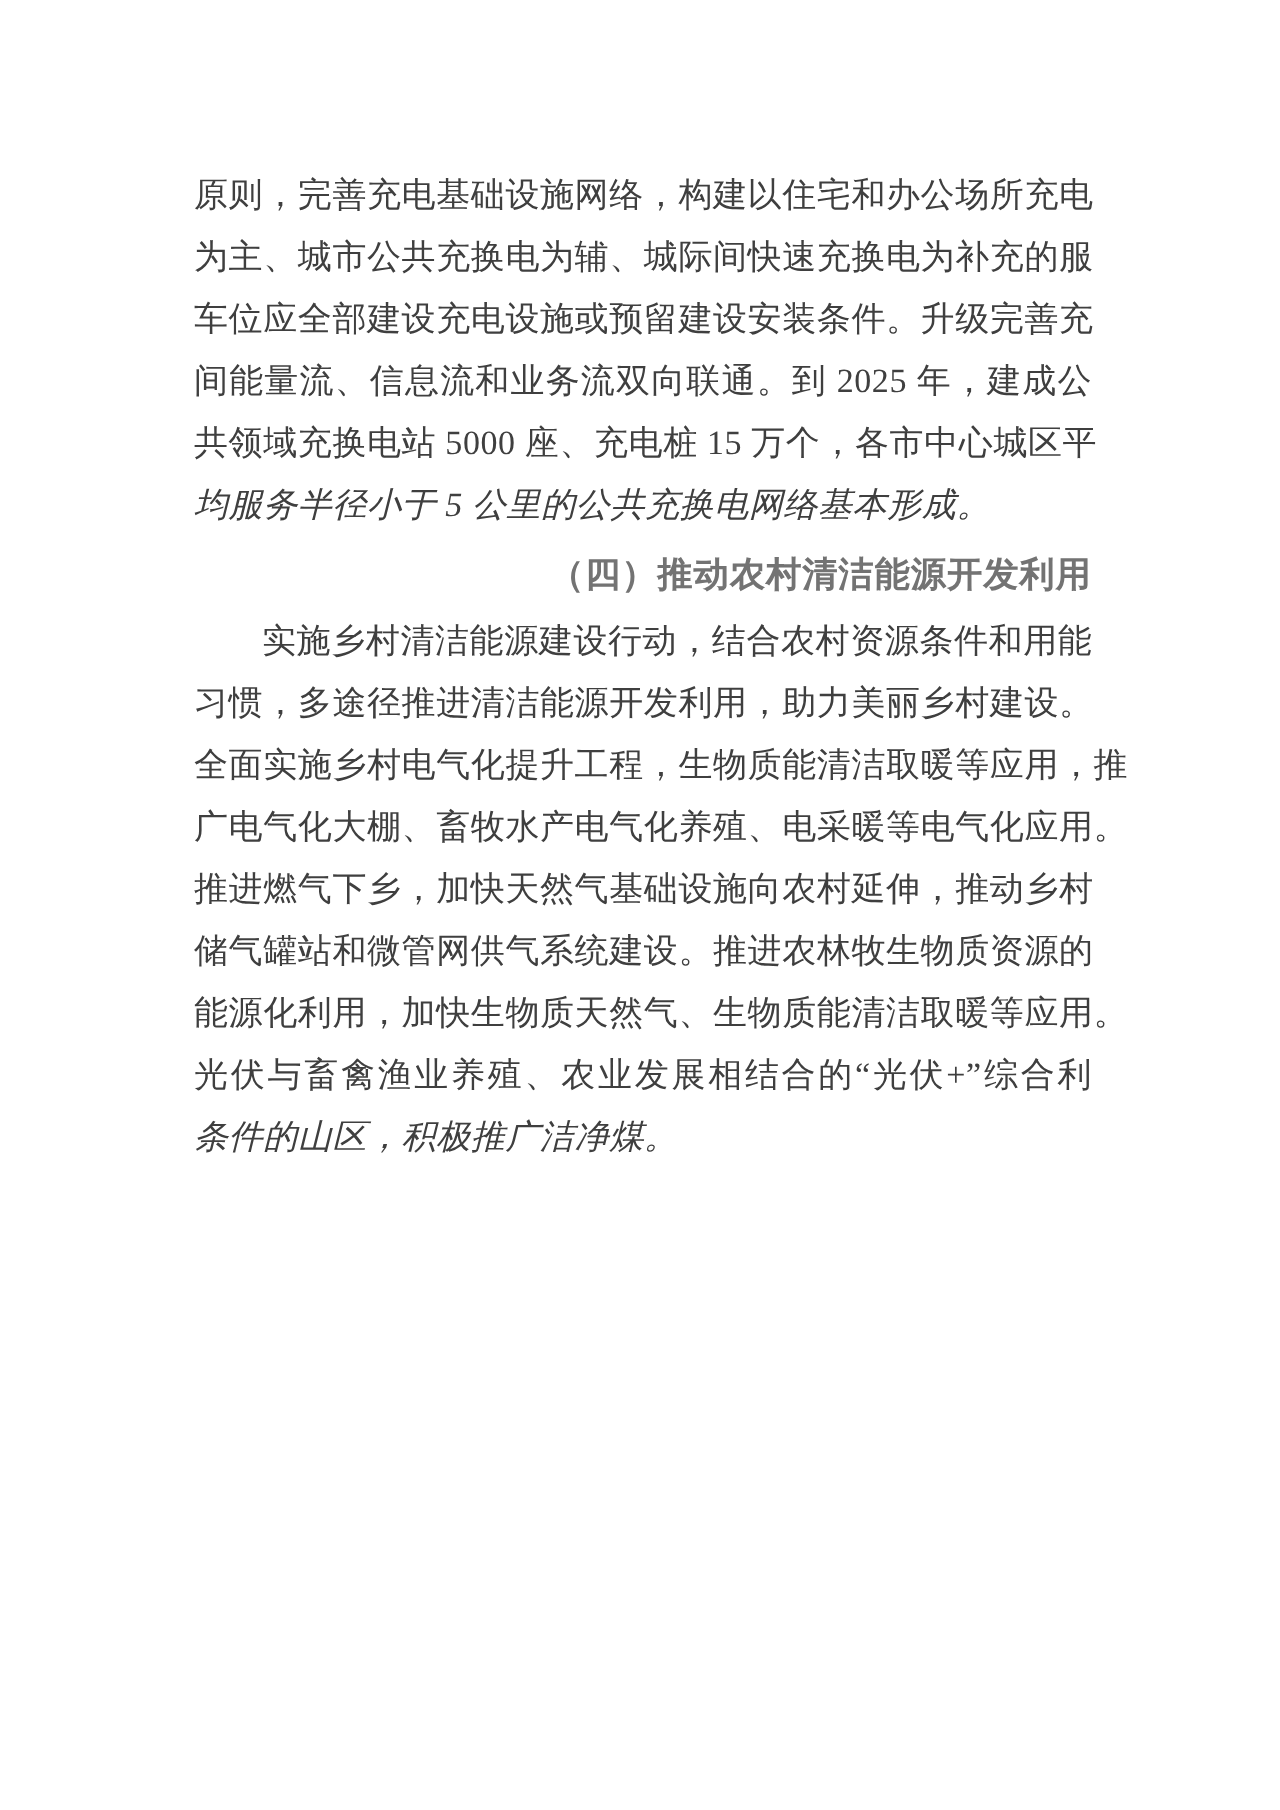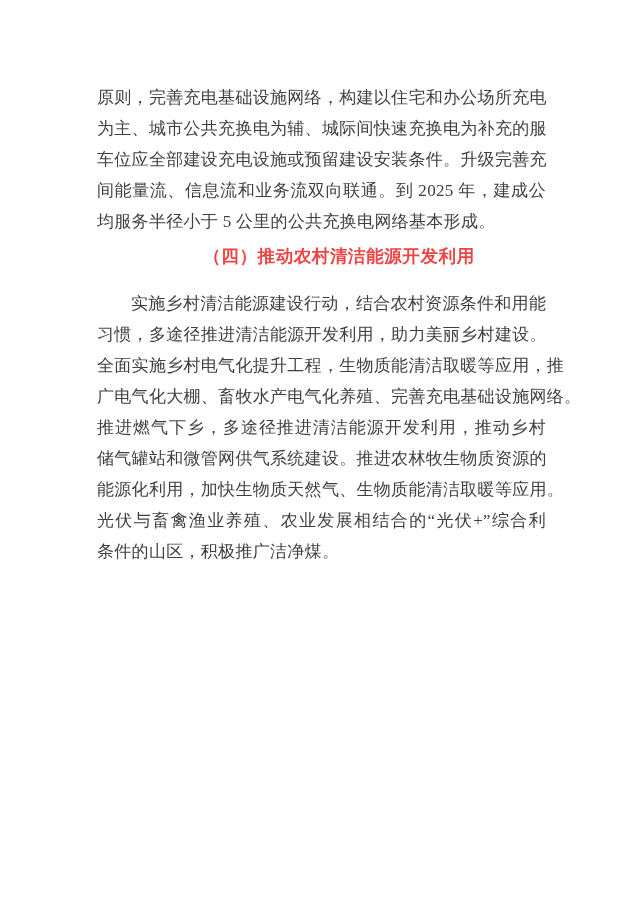--- a/index.html
+++ b/index.html
@@ -27,33 +27,34 @@
     color: #3f3f3f;
     text-align: justify;
     text-align-last: justify;
     text-justify: inter-character;
     white-space: nowrap;
     letter-spacing: 0.3px;
   }
   .text-line.no-justify {
     text-align: right;
     text-align-last: left;
+    font-style: italic;
   }
   .text-line.indent {
     text-indent: 2em;
   }
   .section-heading {
     font-size: 17.5px;
     line-height: 32px;
-    margin: 3px 0 16px 0;
-    color: #ef4444;
+    margin: 3px 0 2px 0;
+    color: #737373;
     font-weight: bold;
     text-indent: 2em;
     letter-spacing: 0.6px;
-    text-align: center;
+    text-align: right;
   }
   .page-number {
     position: absolute;
     left: 0;
     top: 833px;
     width: 100%;
     text-align: center;
     font-size: 13px;
     color: #4a4a4a;
     letter-spacing: 0.5px;
@@ -64,31 +65,32 @@
 <body>
 
 <div class="page">
   <div class="content">
 
     <div>
       <div class="text-line">原则，完善充电基础设施网络，构建以住宅和办公场所充电</div>
       <div class="text-line">为主、城市公共充换电为辅、城际间快速充换电为补充的服</div>
       <div class="text-line">车位应全部建设充电设施或预留建设安装条件。升级完善充</div>
       <div class="text-line">间能量流、信息流和业务流双向联通。到 2025 年，建成公</div>
+      <div class="text-line">共领域充换电站 5000 座、充电桩 15 万个，各市中心城区平</div>
       <div class="text-line no-justify">均服务半径小于 5 公里的公共充换电网络基本形成。</div>
     </div>
 
     <div class="section-heading">（四）推动农村清洁能源开发利用</div>
 
     <div>
       <div class="text-line indent">实施乡村清洁能源建设行动，结合农村资源条件和用能</div>
       <div class="text-line">习惯，多途径推进清洁能源开发利用，助力美丽乡村建设。</div>
       <div class="text-line">全面实施乡村电气化提升工程，生物质能清洁取暖等应用，推</div>
-      <div class="text-line">广电气化大棚、畜牧水产电气化养殖、完善充电基础设施网络。</div>
-      <div class="text-line">推进燃气下乡，多途径推进清洁能源开发利用，推动乡村</div>
+      <div class="text-line">广电气化大棚、畜牧水产电气化养殖、电采暖等电气化应用。</div>
+      <div class="text-line">推进燃气下乡，加快天然气基础设施向农村延伸，推动乡村</div>
       <div class="text-line">储气罐站和微管网供气系统建设。推进农林牧生物质资源的</div>
       <div class="text-line">能源化利用，加快生物质天然气、生物质能清洁取暖等应用。</div>
       <div class="text-line">光伏与畜禽渔业养殖、农业发展相结合的“光伏+”综合利</div>
       <div class="text-line no-justify">条件的山区，积极推广洁净煤。</div>
     </div>
 
   </div>
 
   <div class="page-number">38</div>
 </div>

